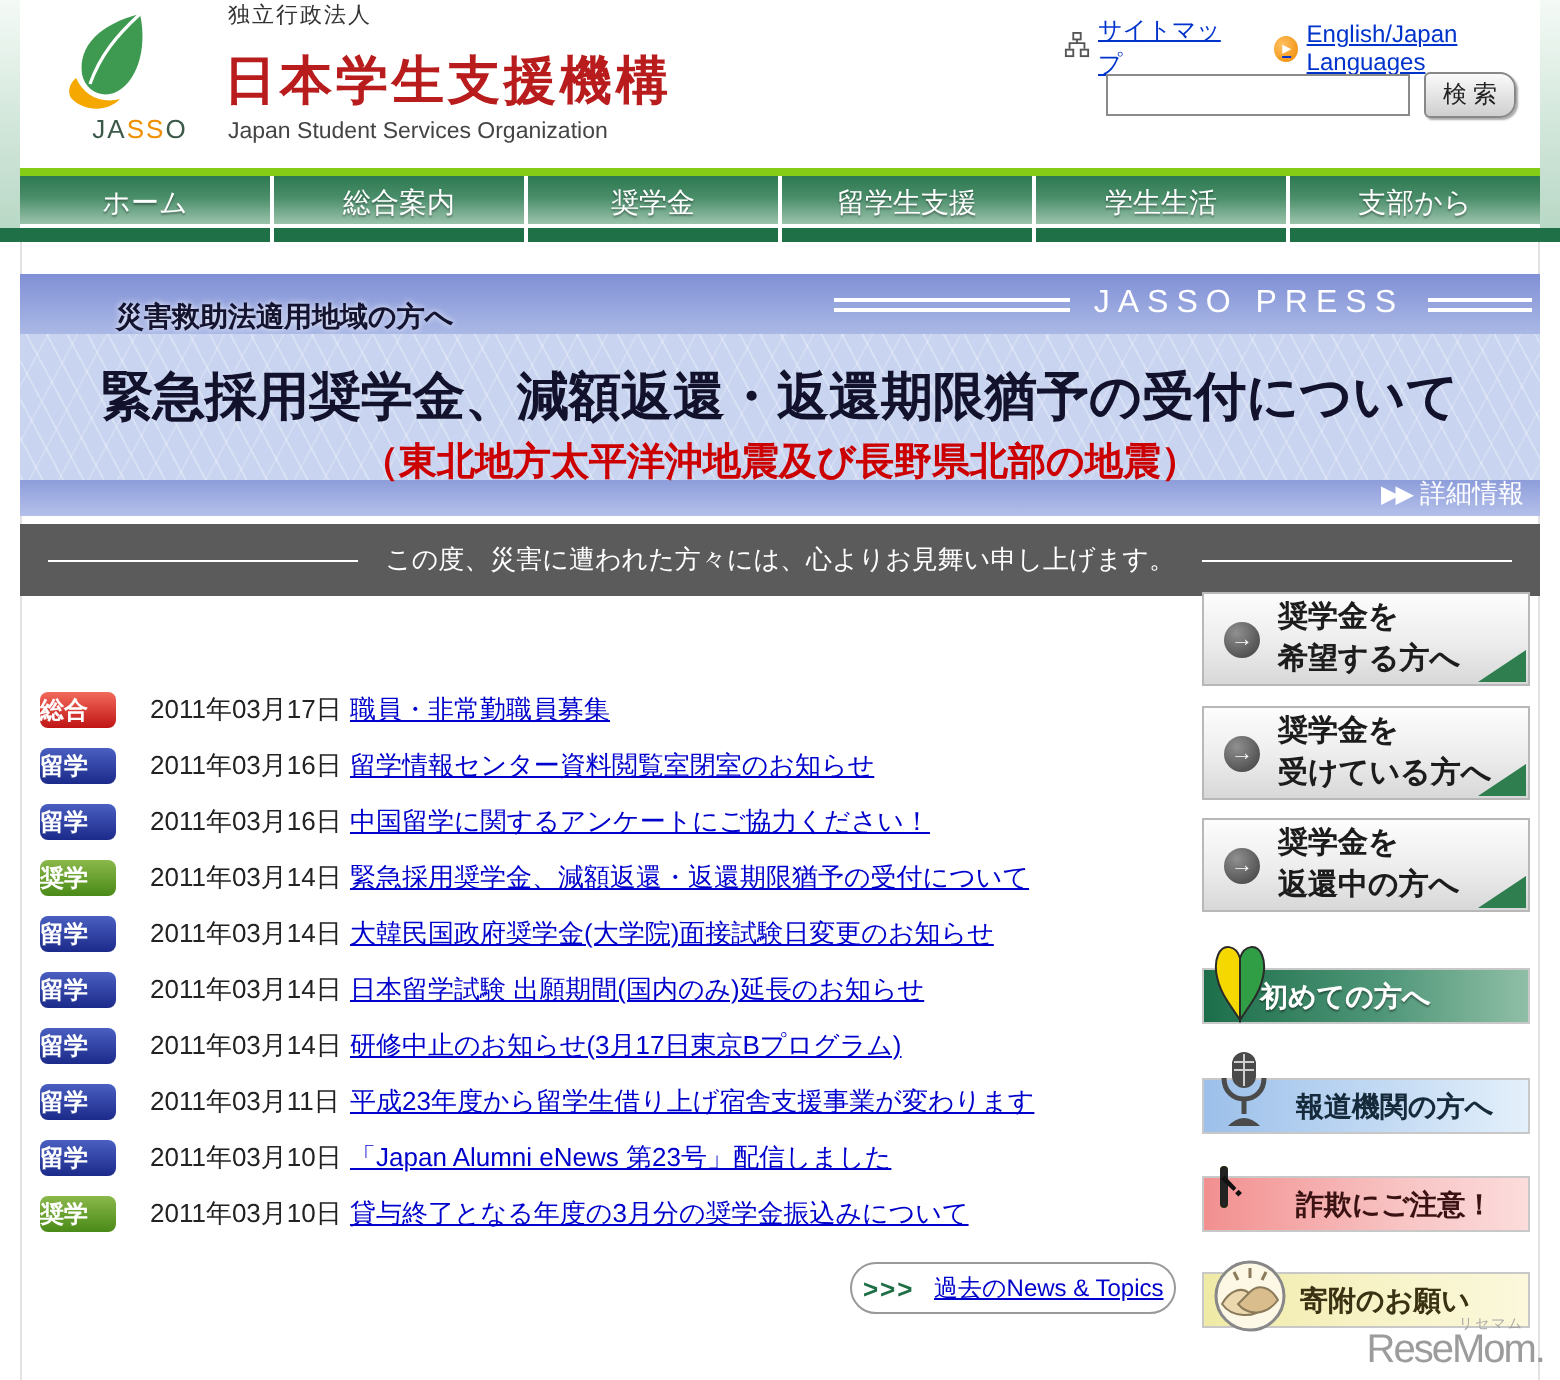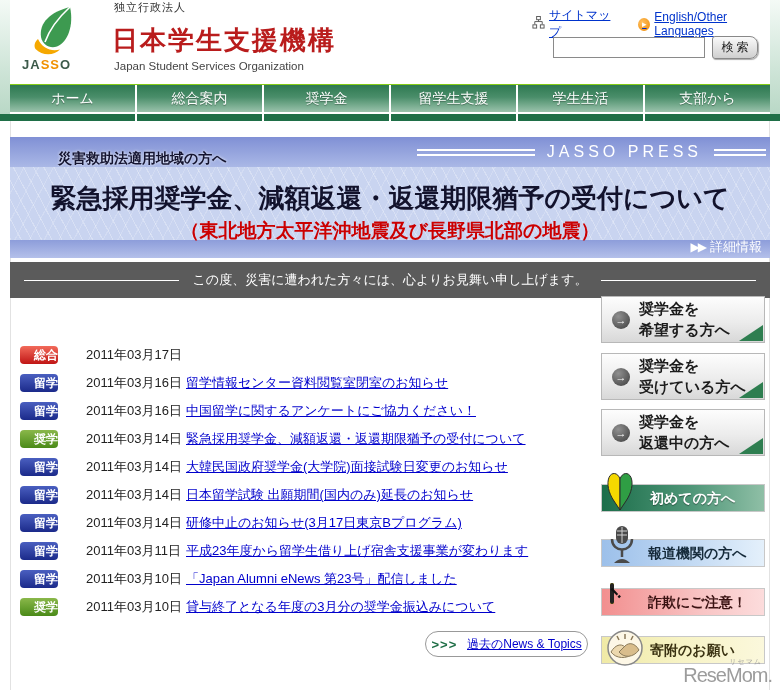--- a/index.html
+++ b/index.html
@@ -6,36 +6,36 @@
   html,body { background:#fff; }
   body { width:780px; height:690px; font-family:"Liberation Sans","DejaVu Sans",sans-serif; }
   #page { position:relative; width:780px; height:690px; background:#fff; overflow:hidden; }
 
   
   .edge { position:absolute; top:0; width:10px; height:114px; background:linear-gradient(180deg,#f4faf6 0%,#cfe5d8 60%,#b9d8c6 100%); }
   .edge.left { left:0; } .edge.right { right:0; }
 
   
   .logo-leaf { position:absolute; left:30px; top:6px; }
-  .logo-jasso { position:absolute; left:22px; top:57px; width:62px; font-size:13px; font-weight:bold; letter-spacing:1px; }
+  .logo-jasso { position:absolute; left:39px; top:57px; width:62px; text-align:center; font-size:13px; font-weight:normal; letter-spacing:1px; }
   .logo-jasso .p1,.logo-jasso .p3 { color:#3c5a4a; }
   .logo-jasso .p2 { color:#f09000; }
   .org-type { position:absolute; left:114px; top:0; font-size:11px; color:#333; letter-spacing:1px; }
   .org-name { position:absolute; left:112px; top:23px; font-size:26px; font-weight:bold; color:#b91c1c; letter-spacing:2px; }
   .org-en  { position:absolute; left:114px; top:60px; font-size:11.5px; font-weight:normal; color:#444; }
 
   .top-links { position:absolute; left:532px; top:7px; display:flex; align-items:center; gap:22px; font-size:12px; }
   .top-links a { color:#0033cc; text-decoration:underline; display:flex; align-items:center; gap:4px; }
   .orange-dot { display:inline-block; width:13px; height:13px; border-radius:50%; background:radial-gradient(circle at 35% 35%,#ffc060,#ee8800); color:#fff; font-size:9px; line-height:13px; text-align:center; }
   .search-input { position:absolute; left:553px; top:37px; width:152px; height:21px; border:1px solid #8a8a8a; font-size:12px; padding:0 4px; }
   .search-btn { position:absolute; left:712px; top:36px; width:46px; height:23px; font-size:12px; letter-spacing:3px; padding-left:3px;
                 background:linear-gradient(180deg,#fafafa,#cfcfcf); border:1px solid #888; border-radius:3px 8px 8px 3px; box-shadow:1px 1px 1px #aaa; color:#222; cursor:pointer; }
 
   
-  .nav { position:absolute; left:10px; top:84px; width:760px; height:28px; display:flex; border-top:1px solid #84cc16; }
+  .nav { position:absolute; left:10px; top:84px; width:760px; height:28px; display:flex; border-top:4px solid #84cc16; }
   .nav a { flex:1; text-align:center; line-height:26px; color:#fff; font-size:14px; text-decoration:none;
            background:linear-gradient(180deg,#2e7951 0%,#4a8e6a 45%,#9bc3ac 100%); border-right:2px solid #fff; text-shadow:0 1px 1px rgba(0,0,0,.35); }
   .nav a:last-child { border-right:none; }
   .nav-under { position:absolute; left:0; top:114px; width:780px; height:7px; background:#1f6f47; display:flex; padding:0 10px; }
   .nav-under i { flex:1; border-right:2px solid #fff; } .nav-under i:last-child { border-right:none; }
 
   
   .frame { position:absolute; left:10px; top:121px; width:760px; height:569px; border-left:1px solid #e2e2e2; border-right:1px solid #e2e2e2; }
 
   
@@ -57,42 +57,42 @@
 
   
   .condolence { position:absolute; left:10px; top:262px; width:760px; height:36px; background:#5b5b5b; display:flex; align-items:center; color:#fff; font-size:13px; }
   .cline { flex:1; height:1px; background:#fff; margin:0 14px; }
 
   
   .news-head { position:absolute; left:14px; top:295px; width:567px; height:34px; border:1px solid #b5b5b5; border-bottom:3px solid #f0a500;
                border-radius:6px 6px 0 0; font-size:18px; color:#333; line-height:29px; padding-left:14px; background:#fff; }
   .news-list { position:absolute; left:20px; top:346px; width:562px; }
   .news-row { display:flex; align-items:center; height:18px; margin-bottom:10px; }
-  .badge { width:38px; height:18px; border-radius:4px; color:#fff; font-weight:bold; font-size:12px; line-height:18px; text-align:right; margin-right:28px; flex:0 0 38px; }
+  .badge { width:38px; height:18px; border-radius:4px; color:#fff; font-weight:bold; font-size:12px; line-height:18px; text-align:left; margin-right:17px; flex:0 0 38px; }
   .badge-red { background:linear-gradient(180deg,#f26a5a 0%,#c01515 100%); }
   .badge-blue { background:linear-gradient(180deg,#4a5fc0 0%,#1b2a8a 100%); }
   .badge-green { background:linear-gradient(180deg,#8ab84a 0%,#4a8a18 100%); }
   .news-date { width:100px; font-size:13px; color:#222; flex:0 0 100px; }
   .news-link { font-size:13px; color:#0000cc; text-decoration:underline; white-space:nowrap; }
   .archive { position:absolute; left:425px; top:631px; width:163px; height:26px; border:1px solid #999; border-radius:13px; background:#fff;
              display:flex; align-items:center; justify-content:center; gap:10px; }
   .archive .chev { color:#1e6e46; font-weight:bold; font-style:italic; font-size:13px; letter-spacing:1px; }
   .archive a { font-size:12px; color:#0000cc; text-decoration:underline; }
 
   
   .side-btn { position:absolute; left:601px; width:164px; height:47px; border:1px solid #b8b8b8;
               background:linear-gradient(180deg,#fdfdfd 0%,#ececec 55%,#d8d8d8 100%); display:flex; align-items:center; cursor:pointer; }
   .side-btn .corner { position:absolute; right:1px; bottom:1px; width:0; height:0; border-style:solid; border-width:0 0 16px 24px; border-color:transparent transparent #2e7e50 transparent; }
   .circ { width:18px; height:18px; border-radius:50%; background:radial-gradient(circle at 35% 30%,#909090,#3c3c3c); color:#fff; font-size:11px; line-height:18px; text-align:center; margin:0 9px 0 10px; flex:0 0 18px; }
   .side-btn .txt { font-size:15px; font-weight:bold; color:#1c1c1c; line-height:1.35; }
 
   
   .sbanner { position:absolute; left:601px; width:164px; }
   .sbar { position:absolute; left:0; right:0; height:28px; border:1px solid #c8c8c8; font-weight:bold; font-size:14px; line-height:26px; }
-  .hajimete .sbar { top:14px; background:linear-gradient(90deg,#1c6e4a 0%,#4f9678 55%,#8fbfa6 100%); color:#fff; padding-left:48px; text-shadow:0 1px 1px rgba(0,0,0,.4); }
+  .hajimete .sbar { top:14px; background:linear-gradient(90deg,#1c6e4a 0%,#4f9678 55%,#8fbfa6 100%); color:#fff; padding-left:28px; text-shadow:0 1px 1px rgba(0,0,0,.4); }
   .houdou .sbar { top:13px; background:linear-gradient(90deg,#9cc0ea 0%,#c6dcf4 60%,#e4f0fb 100%); color:#152a3a; padding-left:46px; }
   .sagi .sbar { top:6px; background:linear-gradient(90deg,#f28f8f 0%,#f8c3c3 60%,#fcdcdc 100%); color:#3a1212; padding-left:46px; }
   .kifu .sbar { top:6px; background:linear-gradient(90deg,#f0eaa6 0%,#f7f3c6 50%,#fbf8dc 100%); color:#3a3212; padding-left:48px; }
   .sicon { position:absolute; z-index:2; }
   .diamond { width:25px; height:25px; background:#f5d800; border:2.5px solid #222; transform:rotate(45deg); position:relative; border-radius:3px; }
   .diamond span { position:absolute; left:0; top:0; width:100%; height:100%; transform:rotate(-45deg); color:#111; font-weight:bold; font-size:18px; text-align:center; line-height:23px; }
 
   
   .watermark { position:absolute; right:8px; bottom:4px; color:#8b8b8b; text-align:right; opacity:.85; z-index:5; }
   .watermark .ruby { display:block; font-size:7px; letter-spacing:1px; margin-right:10px; color:#9a9a9a; }
@@ -125,21 +125,21 @@
           <rect x="5" y="0.5" width="4" height="3.5" fill="none" stroke="#555"></rect>
           <path d="M7 4 v2 M3 9 v-3 h8 v3" stroke="#555" fill="none"></path>
           <rect x="1" y="9.5" width="4" height="3.5" fill="none" stroke="#555"></rect>
           <rect x="9" y="9.5" width="4" height="3.5" fill="none" stroke="#555"></rect>
         </svg>
       </span>
       <span>サイトマップ</span>
     </a>
     <a href="#">
       <span class="orange-dot">▸</span>
-      <span>English/Other Languages</span>
+      <span>English/Japan Languages</span>
     </a>
   </div>
   <input class="search-input" type="text" value="" style="">
   <button class="search-btn">検索</button>
 
   <nav class="nav">
     <a href="#">ホーム</a>
     <a href="#">総合案内</a>
     <a href="#">奨学金</a>
     <a href="#">留学生支援</a>
@@ -177,20 +177,21 @@
   <div class="condolence">
     <span class="cline"></span>
     <span>この度、災害に遭われた方々には、心よりお見舞い申し上げます。</span>
     <span class="cline"></span>
   </div>
 
   <div class="news-list">
     <div class="news-row">
       <span class="badge badge-red">総合</span>
       <span class="news-date">2011年03月17日</span>
+      <a class="news-link" href="#">職員・非常勤職員募集</a>
     </div>
     <div class="news-row">
       <span class="badge badge-blue">留学</span>
       <span class="news-date">2011年03月16日</span>
       <a class="news-link" href="#">留学情報センター資料閲覧室閉室のお知らせ</a>
     </div>
     <div class="news-row">
       <span class="badge badge-blue">留学</span>
       <span class="news-date">2011年03月16日</span>
       <a class="news-link" href="#">中国留学に関するアンケートにご協力ください！</a>

